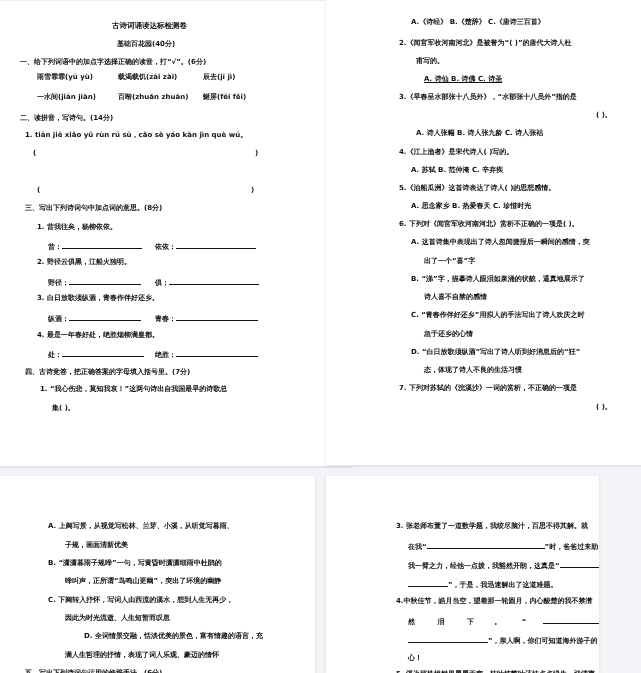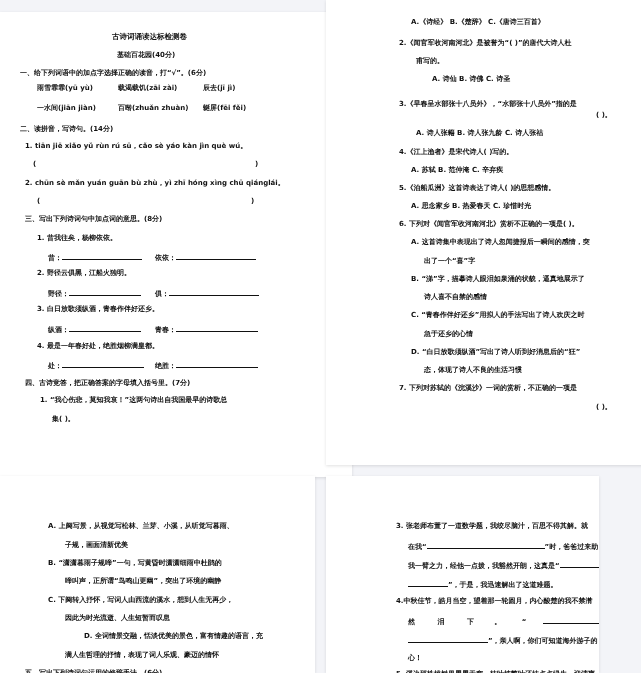--- a/index.html
+++ b/index.html
@@ -8,21 +8,21 @@
     background:#f3f4f8;
     font-family:"DejaVu Sans", "Liberation Sans", sans-serif;
     color:#111;
     position:relative;
   }
   .page {
     position:absolute; background:#fff;
     box-shadow:0 1px 3px rgba(0,0,0,0.12);
     overflow:hidden;
   }
-  #p1 { left:0; top:12px; width:352px; height:465px; }
+  #p1 { left:0; top:1px; width:352px; height:465px; }
   #p2 { left:326px; top:0; width:346px; height:465px; }
   #p3 { left:0; top:476px; width:315px; height:197px;text-align:right; }
   #p4 { left:326px; top:476px; width:273px; height:197px; }
 
   .ln { position:absolute; font-size:7px; line-height:9px; white-space:nowrap; font-weight:bold; }
   .title { font-size:7.5px; }
   .blank { display:inline-block; border-bottom:1px solid #111; height:7px; vertical-align:baseline; }
   .gap { display:inline-block; }
 </style>
 </head>
@@ -37,21 +37,20 @@
   <div class="ln" style="left:118px;top:72px;">载渴载饥(zāi  zài)</div>
   <div class="ln" style="left:203px;top:72px;">辰去(jī  jì)</div>
   <div class="ln" style="left:37px;top:92px;">一水间(jiān  jiàn)</div>
   <div class="ln" style="left:118px;top:92px;">百啭(zhuǎn  zhuàn)</div>
   <div class="ln" style="left:203px;top:92px;">蜒屏(fēi  fěi)</div>
 
   <div class="ln" style="left:20px;top:113px;">二、读拼音，写诗句。(14分)</div>
   <div class="ln" style="left:25px;top:130px;">1. tiān  jiē  xiǎo  yǔ  rùn  rú  sū，cǎo sè yáo kàn jìn què wú。</div>
   <div class="ln" style="left:33px;top:148px;">(</div>
   <div class="ln" style="left:255px;top:148px;">)</div>
-  <div class="ln" style="left:25px;top:167px;">2. chūn sè mǎn yuán guān bù zhù，yì zhī hóng xìng chū qiánglái。</div>
   <div class="ln" style="left:37px;top:185px;">(</div>
   <div class="ln" style="left:251px;top:185px;">)</div>
 
   <div class="ln" style="left:25px;top:203px;">三、写出下列诗词句中加点词的意思。(8分)</div>
   <div class="ln" style="left:37px;top:222px;">1. 昔我往矣，杨柳依依。</div>
   <div class="ln" style="left:48px;top:240px;"><span>昔：</span><span class="blank" style="width:80px;"></span></div>
   <div class="ln" style="left:155px;top:240px;"><span>依依：</span><span class="blank" style="width:80px;"></span></div>
 
   <div class="ln" style="left:37px;top:257px;">2. 野径云俱黑，江船火独明。</div>
   <div class="ln" style="left:48px;top:276px;"><span>野径：</span><span class="blank" style="width:72px;"></span></div>
@@ -67,22 +66,22 @@
 
   <div class="ln" style="left:25px;top:367px;">四、古诗竞答，把正确答案的字母填入括号里。(7分)</div>
   <div class="ln" style="left:40px;top:384px;">1. “我心伤悲，莫知我哀！”这两句诗出自我国最早的诗歌总</div>
   <div class="ln" style="left:52px;top:403px;">集(     )。</div>
 </div>
 
 <div class="page" id="p2">
   <div class="ln" style="left:85px;top:18px;">A.《诗经》    B.《楚辞》    C.《唐诗三百首》</div>
   <div class="ln" style="left:73px;top:39px;">2.《闻官军收河南河北》是被誉为“(     )”的唐代大诗人杜</div>
   <div class="ln" style="left:90px;top:57px;">甫写的。</div>
-  <div class="ln" style="left:106px;top:75px;">A. 诗仙          B. 诗佛          C. 诗圣</div>
-  <div class="ln" style="left:73px;top:100px;">3.《早春呈水部张十八员外》，“水部张十八员外”指的是</div>
+  <div class="ln" style="left:98px;top:75px;text-decoration:underline;">A. 诗仙          B. 诗佛          C. 诗圣</div>
+  <div class="ln" style="left:73px;top:93px;">3.《早春呈水部张十八员外》，“水部张十八员外”指的是</div>
   <div class="ln" style="left:270px;top:111px;">(     )。</div>
   <div class="ln" style="left:90px;top:129px;">A. 诗人张籍       B. 诗人张九龄       C. 诗人张祜</div>
   <div class="ln" style="left:73px;top:148px;">4.《江上渔者》是宋代诗人(     )写的。</div>
   <div class="ln" style="left:85px;top:166px;">A. 苏轼           B. 范仲淹          C. 辛弃疾</div>
   <div class="ln" style="left:73px;top:184px;">5.《泊船瓜洲》这首诗表达了诗人(     )的思想感情。</div>
   <div class="ln" style="left:85px;top:202px;">A. 思念家乡        B. 热爱春天        C. 珍惜时光</div>
   <div class="ln" style="left:73px;top:220px;">6. 下列对《闻官军收河南河北》赏析不正确的一项是(     )。</div>
   <div class="ln" style="left:85px;top:238px;">A. 这首诗集中表现出了诗人忽闻捷报后一瞬间的感情，突</div>
   <div class="ln" style="left:98px;top:257px;">出了一个“喜”字</div>
   <div class="ln" style="left:85px;top:275px;">B. “涕”字，描摹诗人眼泪如泉涌的状貌，逼真地展示了</div>

